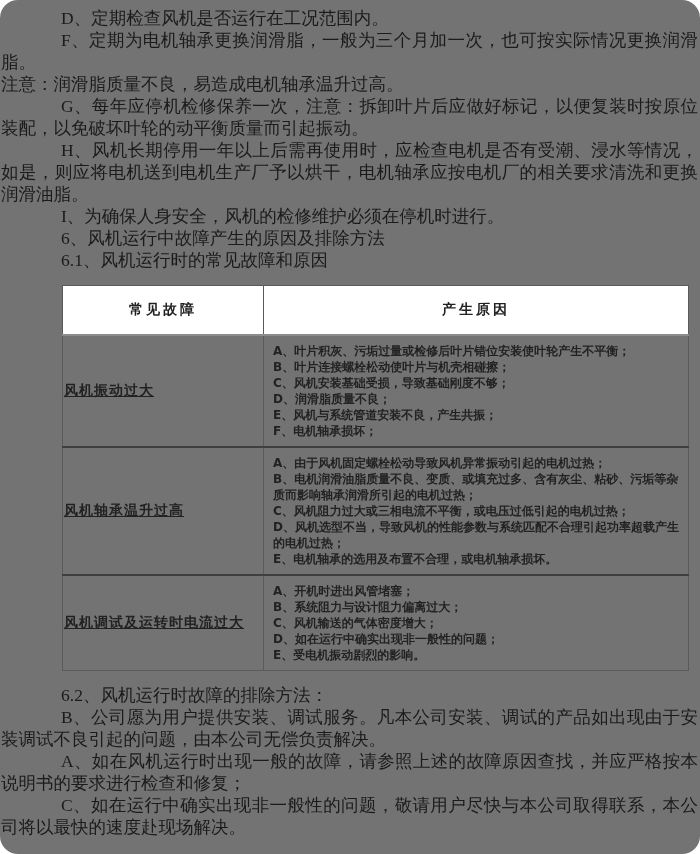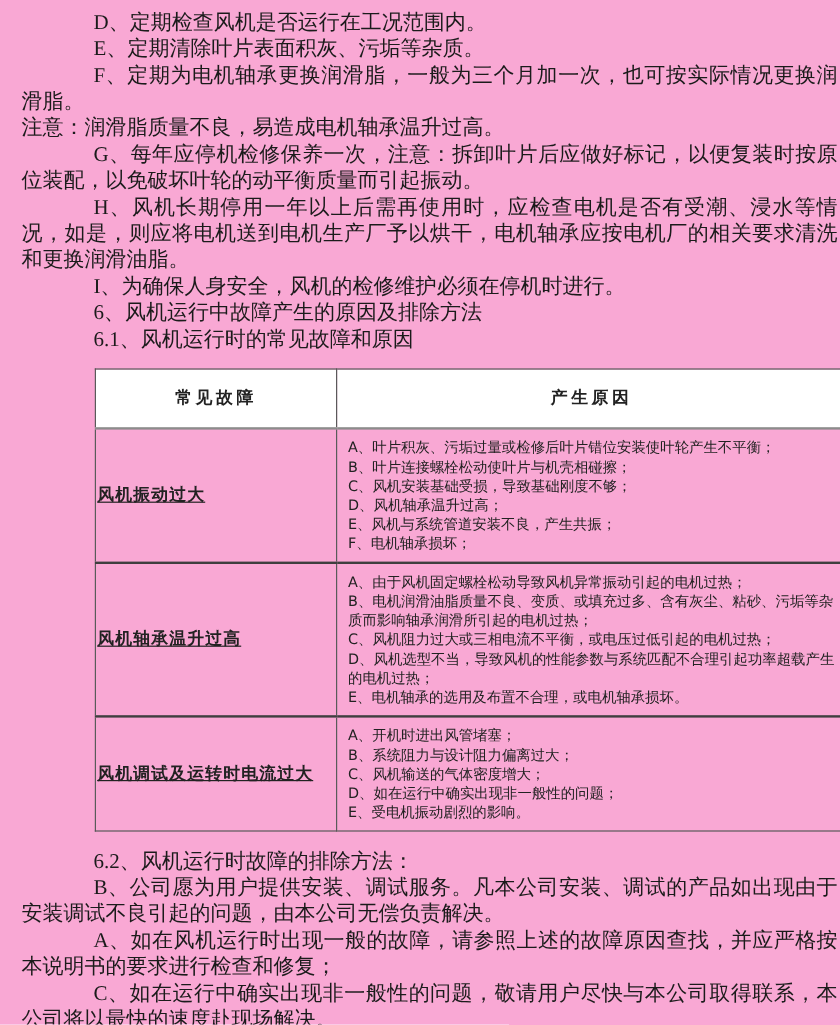--- a/index.html
+++ b/index.html
@@ -1,24 +1,25 @@
 <!DOCTYPE html>
 <html><head>
 <meta charset="utf-8">
 <style>
   html,body{margin:0;padding:0;background:#ffffff;}
   .page{
     position:relative;
     width:700px;height:854px;
     box-sizing:border-box;
-    padding:7px 2px 0 18px;
+    padding:7px 2px 0 1px;
     overflow:hidden;
-    background:#f9a8d4;
+    background:#737373;
     font-family:"Liberation Serif","DejaVu Serif",serif;
     color:#1b1b1b;
+    border-radius:18px;
   }
   .para{
     margin:0;
     font-size:17.5px;
     line-height:22px;
     text-align:justify;
     word-break:break-all;
   }
   .para.indent{text-indent:60px;}
   .fault-table{
@@ -52,33 +53,32 @@
     font-weight:bold;
     letter-spacing:1px;
     text-decoration:underline;
   }
   .cause-cell{
     padding:7px 8px 7px 9px;
   }
   .cause-line{
     font-size:12px;
     line-height:16px;
-    font-weight:normal;
+    font-weight:bold;
     text-align:left;
     word-break:break-all;
   }
 </style>
 </head>
 <body>
 
 <div class="page">
 
   <div id="topParas">
       <p class="para indent">D、定期检查风机是否运行在工况范围内。</p>
-      <p class="para indent">E、定期清除叶片表面积灰、污垢等杂质。</p>
       <p class="para indent">F、定期为电机轴承更换润滑脂，一般为三个月加一次，也可按实际情况更换润滑脂。</p>
       <p class="para">注意：润滑脂质量不良，易造成电机轴承温升过高。</p>
       <p class="para indent">G、每年应停机检修保养一次，注意：拆卸叶片后应做好标记，以便复装时按原位装配，以免破坏叶轮的动平衡质量而引起振动。</p>
       <p class="para indent">H、风机长期停用一年以上后需再使用时，应检查电机是否有受潮、浸水等情况，如是，则应将电机送到电机生产厂予以烘干，电机轴承应按电机厂的相关要求清洗和更换润滑油脂。</p>
       <p class="para indent">I、为确保人身安全，风机的检修维护必须在停机时进行。</p>
       <p class="para indent">6、风机运行中故障产生的原因及排除方法</p>
       <p class="para indent">6.1、风机运行时的常见故障和原因</p>
     </div>
 
   <table class="fault-table">
@@ -92,21 +92,21 @@
         <th>产生原因</th>
       </tr>
     </thead>
     <tbody id="faultRows">
         <tr>
           <td class="fault-cell">风机振动过大</td>
           <td class="cause-cell">
             <div class="cause-line">A、叶片积灰、污垢过量或检修后叶片错位安装使叶轮产生不平衡；</div>
             <div class="cause-line">B、叶片连接螺栓松动使叶片与机壳相碰擦；</div>
             <div class="cause-line">C、风机安装基础受损，导致基础刚度不够；</div>
-            <div class="cause-line">D、风机轴承温升过高；</div>
+            <div class="cause-line">D、润滑脂质量不良；</div>
             <div class="cause-line">E、风机与系统管道安装不良，产生共振；</div>
             <div class="cause-line">F、电机轴承损坏；</div>
           </td>
         </tr>
         <tr>
           <td class="fault-cell">风机轴承温升过高</td>
           <td class="cause-cell">
             <div class="cause-line">A、由于风机固定螺栓松动导致风机异常振动引起的电机过热；</div>
             <div class="cause-line">B、电机润滑油脂质量不良、变质、或填充过多、含有灰尘、粘砂、污垢等杂质而影响轴承润滑所引起的电机过热；</div>
             <div class="cause-line">C、风机阻力过大或三相电流不平衡，或电压过低引起的电机过热；</div>

